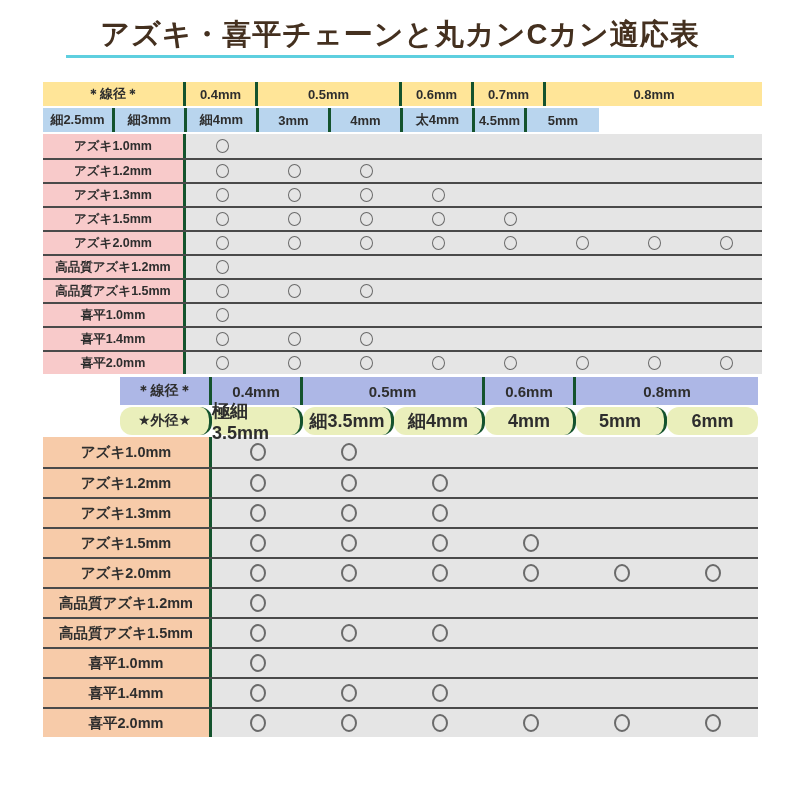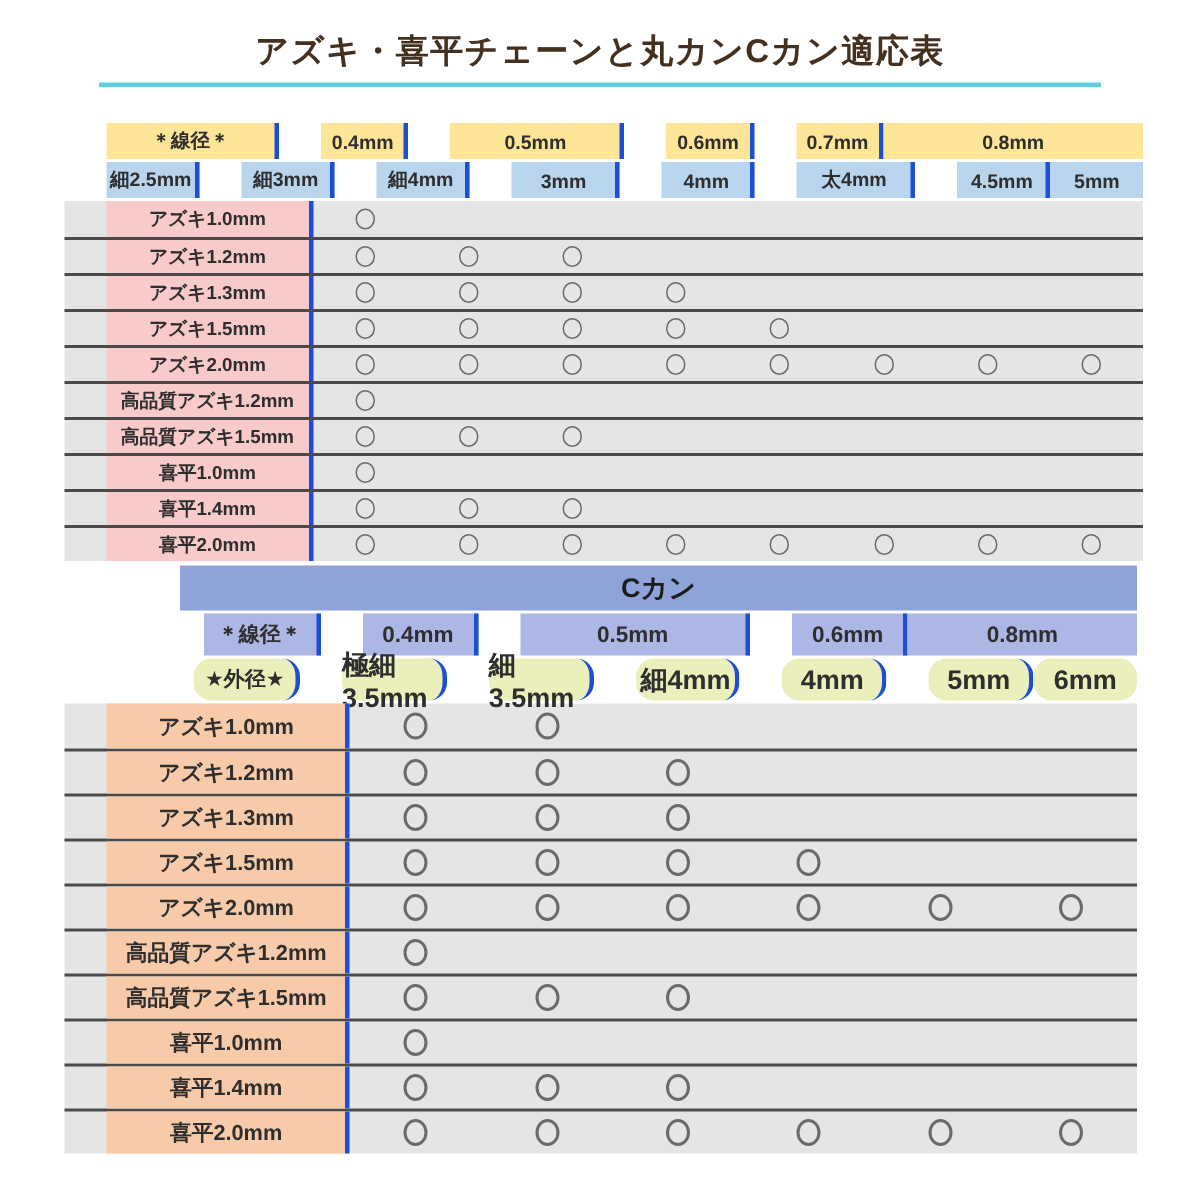--- a/index.html
+++ b/index.html
@@ -17,30 +17,30 @@
     --mark:#6a6a6a;
     --ink:#2e2e2e;
   }
   *{box-sizing:border-box;margin:0;padding:0;}
   html,body{width:800px;height:800px;overflow:hidden;background:#fff;
     font-family:"Liberation Sans","DejaVu Sans",sans-serif;color:var(--ink);}
   .page{width:800px;height:800px;padding-top:14px;}
 
   
   .title-wrap{width:100%;text-align:center;}
-  .title{font-size:22px;font-weight:bold;color:var(--title-text);
+  .title{font-size:29px;font-weight:bold;color:var(--title-text);
     letter-spacing:1px;line-height:40px;white-space:nowrap;}
   .underline{width:668px;height:3px;background:var(--title-underline);margin:1px auto 0;}
 
   
   .chain-table{margin-left:43px;}
   .t-row{display:flex;align-items:stretch;}
   .cell{display:flex;align-items:center;justify-content:center;
     font-weight:bold;color:var(--ink);}
-  .gap-r{border-right:3px solid #1d4ed8;margin-left:28px;}
+  .gap-r{border-right:3px solid #14532d;}
   .spacer{background:transparent;}
   .band{display:flex;align-items:center;justify-content:center;
     font-weight:bold;margin-bottom:2px;}
   .hdr-row{margin-bottom:2px;}
   .data-row{background:#e5e5e5;}
   .data-row + .data-row{border-top:2px solid var(--divider);}
   .mark-cell{display:flex;align-items:center;justify-content:center;}
   .circle{border-radius:50%;background:transparent;display:block;}
 
   
@@ -88,24 +88,24 @@
         <div class="cell hdr-cell gap-r" style="width: 72px;">0.4mm</div>
         <div class="cell hdr-cell gap-r" style="width: 144px;">0.5mm</div>
         <div class="cell hdr-cell gap-r" style="width: 72px;">0.6mm</div>
         <div class="cell hdr-cell gap-r" style="width: 72px;">0.7mm</div>
         <div class="cell hdr-cell" style="width: 216px;">0.8mm</div>
       </div>
       <div class="t-row hdr-row outer">
         <div class="cell hdr-cell gap-r" style="width: 72px;">細2.5mm</div>
         <div class="cell hdr-cell gap-r" style="width: 72px;">細3mm</div>
         <div class="cell hdr-cell gap-r" style="width: 72px;">細4mm</div>
-        <div class="cell hdr-cell gap-r" style="width: 84px;">3mm</div>
+        <div class="cell hdr-cell gap-r" style="width: 72px;">3mm</div>
         <div class="cell hdr-cell gap-r" style="width: 72px;">4mm</div>
-        <div class="cell hdr-cell gap-r" style="width: 92px;">太4mm</div>
-        <div class="cell hdr-cell gap-r" style="width: 72px;">4.5mm</div>
+        <div class="cell hdr-cell gap-r" style="width: 72px;">太4mm</div>
+        <div class="cell hdr-cell gap-r" style="width: 52px;">4.5mm</div>
         <div class="cell hdr-cell" style="width: 72px;">5mm</div>
       </div>
       <div class="t-row data-row">
         <div class="cell row-label gap-r">アズキ1.0mm</div>
         <div class="mark-cell">
           <span class="circle"></span>
         </div>
         <div class="mark-cell"></div>
         <div class="mark-cell"></div>
         <div class="mark-cell"></div>
@@ -281,24 +281,20 @@
         <div class="mark-cell">
           <span class="circle"></span>
         </div>
         <div class="mark-cell">
           <span class="circle"></span>
         </div>
       </div>
     </section>
 
   <section class="chain-table ckan" id="table-1">
-      <div class="t-row band-row">
-        <div class="spacer indent"></div>
-        <div class="band">Cカン</div>
-      </div>
       <div class="t-row hdr-row wire">
         <div class="spacer indent"></div>
         <div class="cell hdr-label gap-r">＊線径＊</div>
         <div class="cell hdr-cell gap-r" style="width: 91px;">0.4mm</div>
         <div class="cell hdr-cell gap-r" style="width: 182px;">0.5mm</div>
         <div class="cell hdr-cell gap-r" style="width: 91px;">0.6mm</div>
         <div class="cell hdr-cell" style="width: 182px;">0.8mm</div>
       </div>
       <div class="t-row hdr-row outer">
         <div class="spacer indent"></div>

